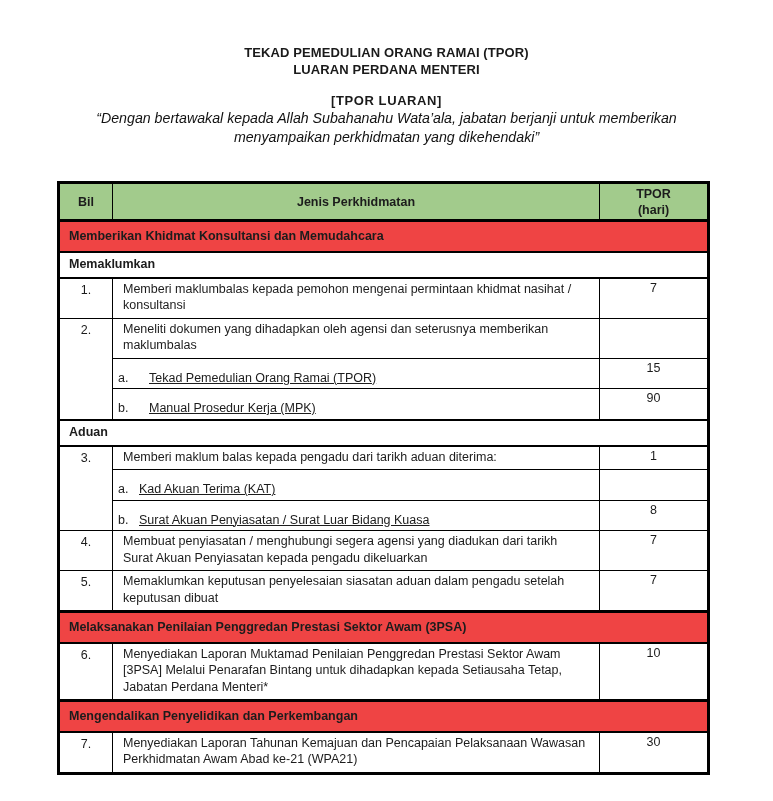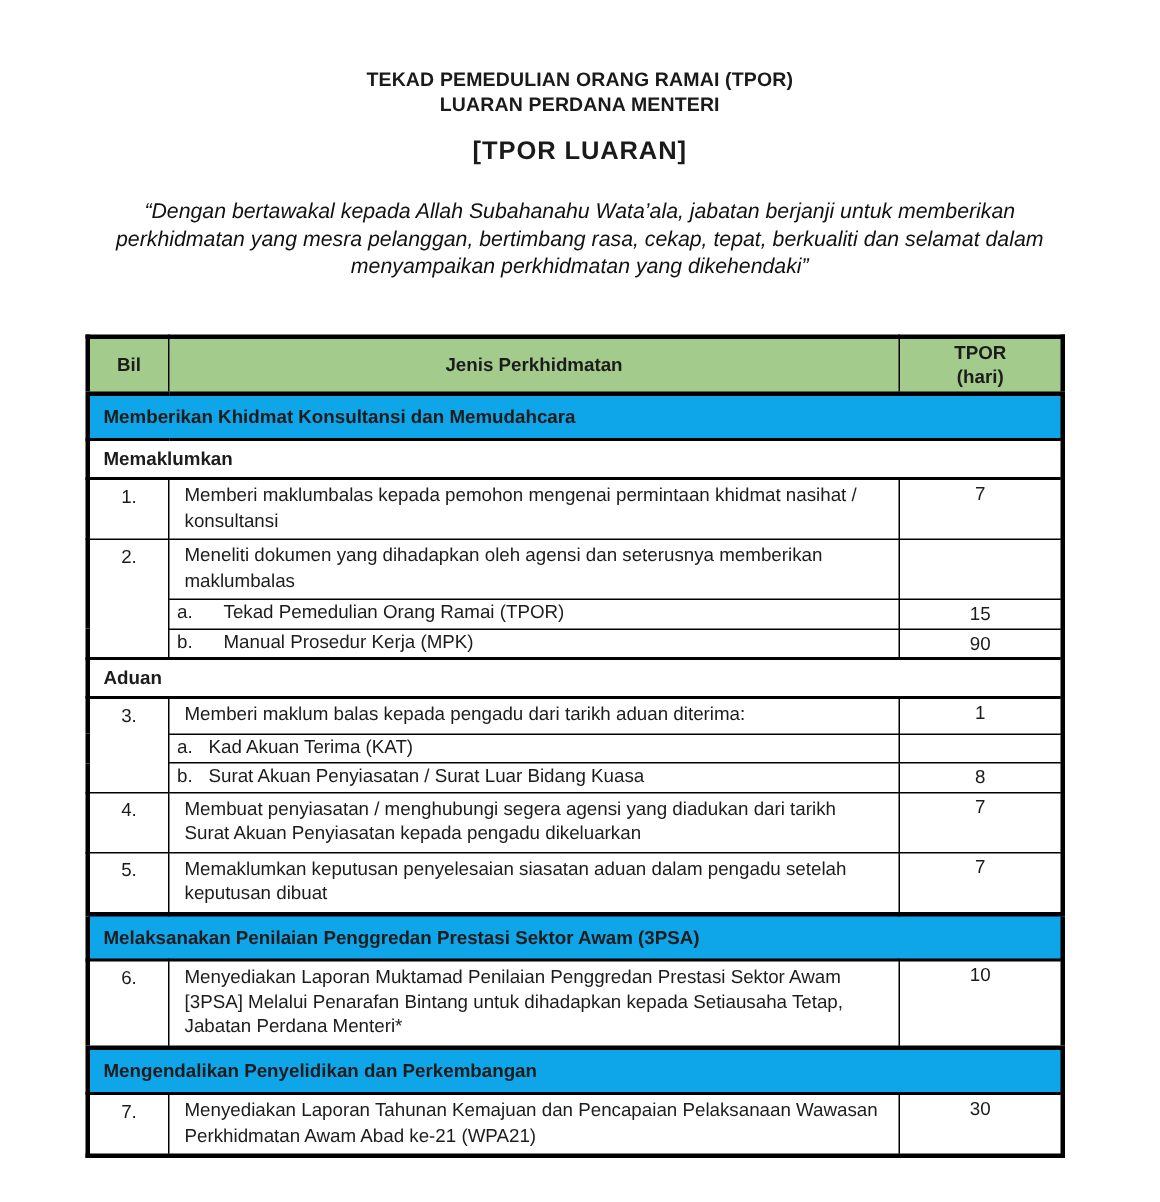--- a/index.html
+++ b/index.html
@@ -9,24 +9,24 @@
     font-family: "Liberation Sans", sans-serif;
     color: #1c1c1c;
     overflow: hidden;
   }
   .doc-header { text-align: center; padding-top: 44px; }
   .title-line {
     font-size: 13px; font-weight: bold; line-height: 17px;
     letter-spacing: 0.1px; color: #1a1a1a;
   }
   .subtitle {
-    font-size: 17px; font-weight: bold; line-height: 17px;
+    font-size: 13px; font-weight: bold; line-height: 17px;
     margin-top: 14px; letter-spacing: 0.6px; color: #1a1a1a;
   }
-  .quote { margin-top: 23px; }
+  .quote { }
   .quote-line {
     font-size: 14.2px; font-style: italic; line-height: 18.5px;
     color: #111;
   }
 
   table.tpor {
     margin: 35px 0 0 57px;
     width: 650px;
     border-collapse: collapse;
     table-layout: fixed;
@@ -41,63 +41,62 @@
   tr.head td {
     background: #A2CB8C;
     font-weight: bold;
     text-align: center;
     vertical-align: middle;
     height: 38px;
     border-bottom: 3px solid #000;
     line-height: 16px;
   }
   tr.section td {
-    background: #0ea5e9;
+    background: #ef4444;
     font-weight: bold;
     height: 31px;
     vertical-align: middle;
     padding: 4px 9px;
     border-top: 3px solid #000;
     border-bottom: 2px solid #000;
   }
   tr.subsec td {
     font-weight: bold;
     height: 26px;
     vertical-align: middle;
     padding: 3px 9px;
     border-top: 2px solid #000;
     border-bottom: 2px solid #000;
   }
   td.bil {
     text-align: center;
     padding: 3px 2px;
   }
   td.desc { padding: 2px 10px 4px 10px; }
-  td.desc.sub { padding: 0 4px 2px 5px; }
+  td.desc.sub { padding: 11px 4px 2px 5px; text-decoration: underline; }
   td.val {
     text-align: center;
     vertical-align: middle;
     padding: 1px 2px;
   }
   .sub-label { display: inline-block; }
   .sub-label.wide { width: 31px; }
   .sub-label.narrow { width: 21px; }
   tr.tall td { height: 36px; }
   tr.short td { height: 19px; }
 </style>
 </head>
 <body>
 
 <div class="doc-header">
   <div class="title-line">TEKAD PEMEDULIAN ORANG RAMAI (TPOR)</div>
   <div class="title-line">LUARAN PERDANA MENTERI</div>
   <div class="subtitle">[TPOR LUARAN]</div>
   <div class="quote">
     <div class="quote-line">“Dengan bertawakal kepada Allah Subahanahu Wata’ala, jabatan berjanji untuk memberikan</div>
-    <div class="quote-line">perkhidmatan yang mesra pelanggan, bertimbang rasa, cekap, tepat, berkualiti dan selamat dalam</div>
     <div class="quote-line">menyampaikan perkhidmatan yang dikehendaki”</div>
   </div>
 </div>
 
 <table class="tpor">
   <colgroup>
     <col style="width:54px">
     <col style="width:487px">
     <col style="width:109px">
   </colgroup>

